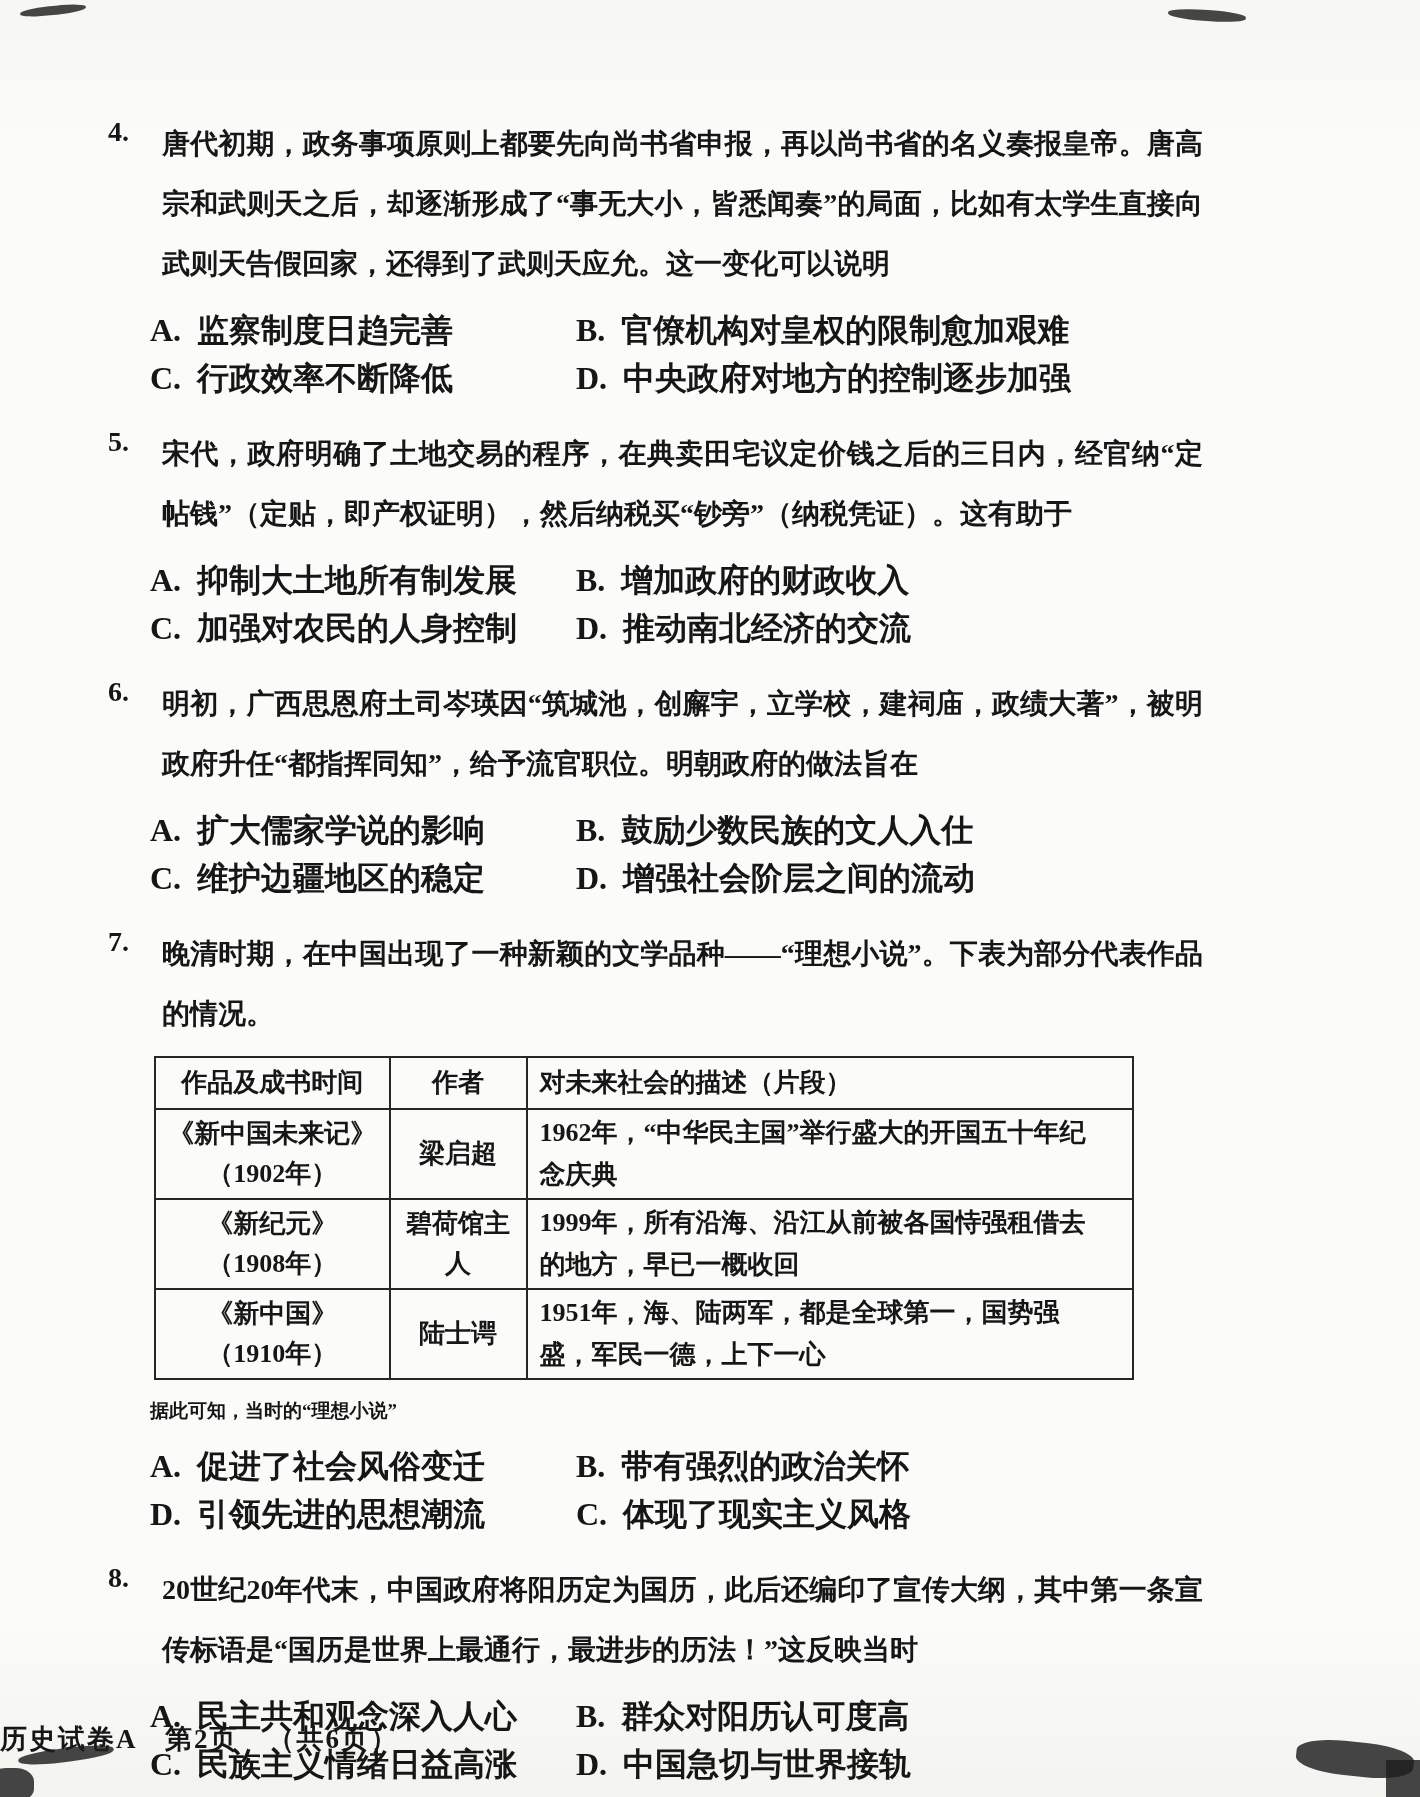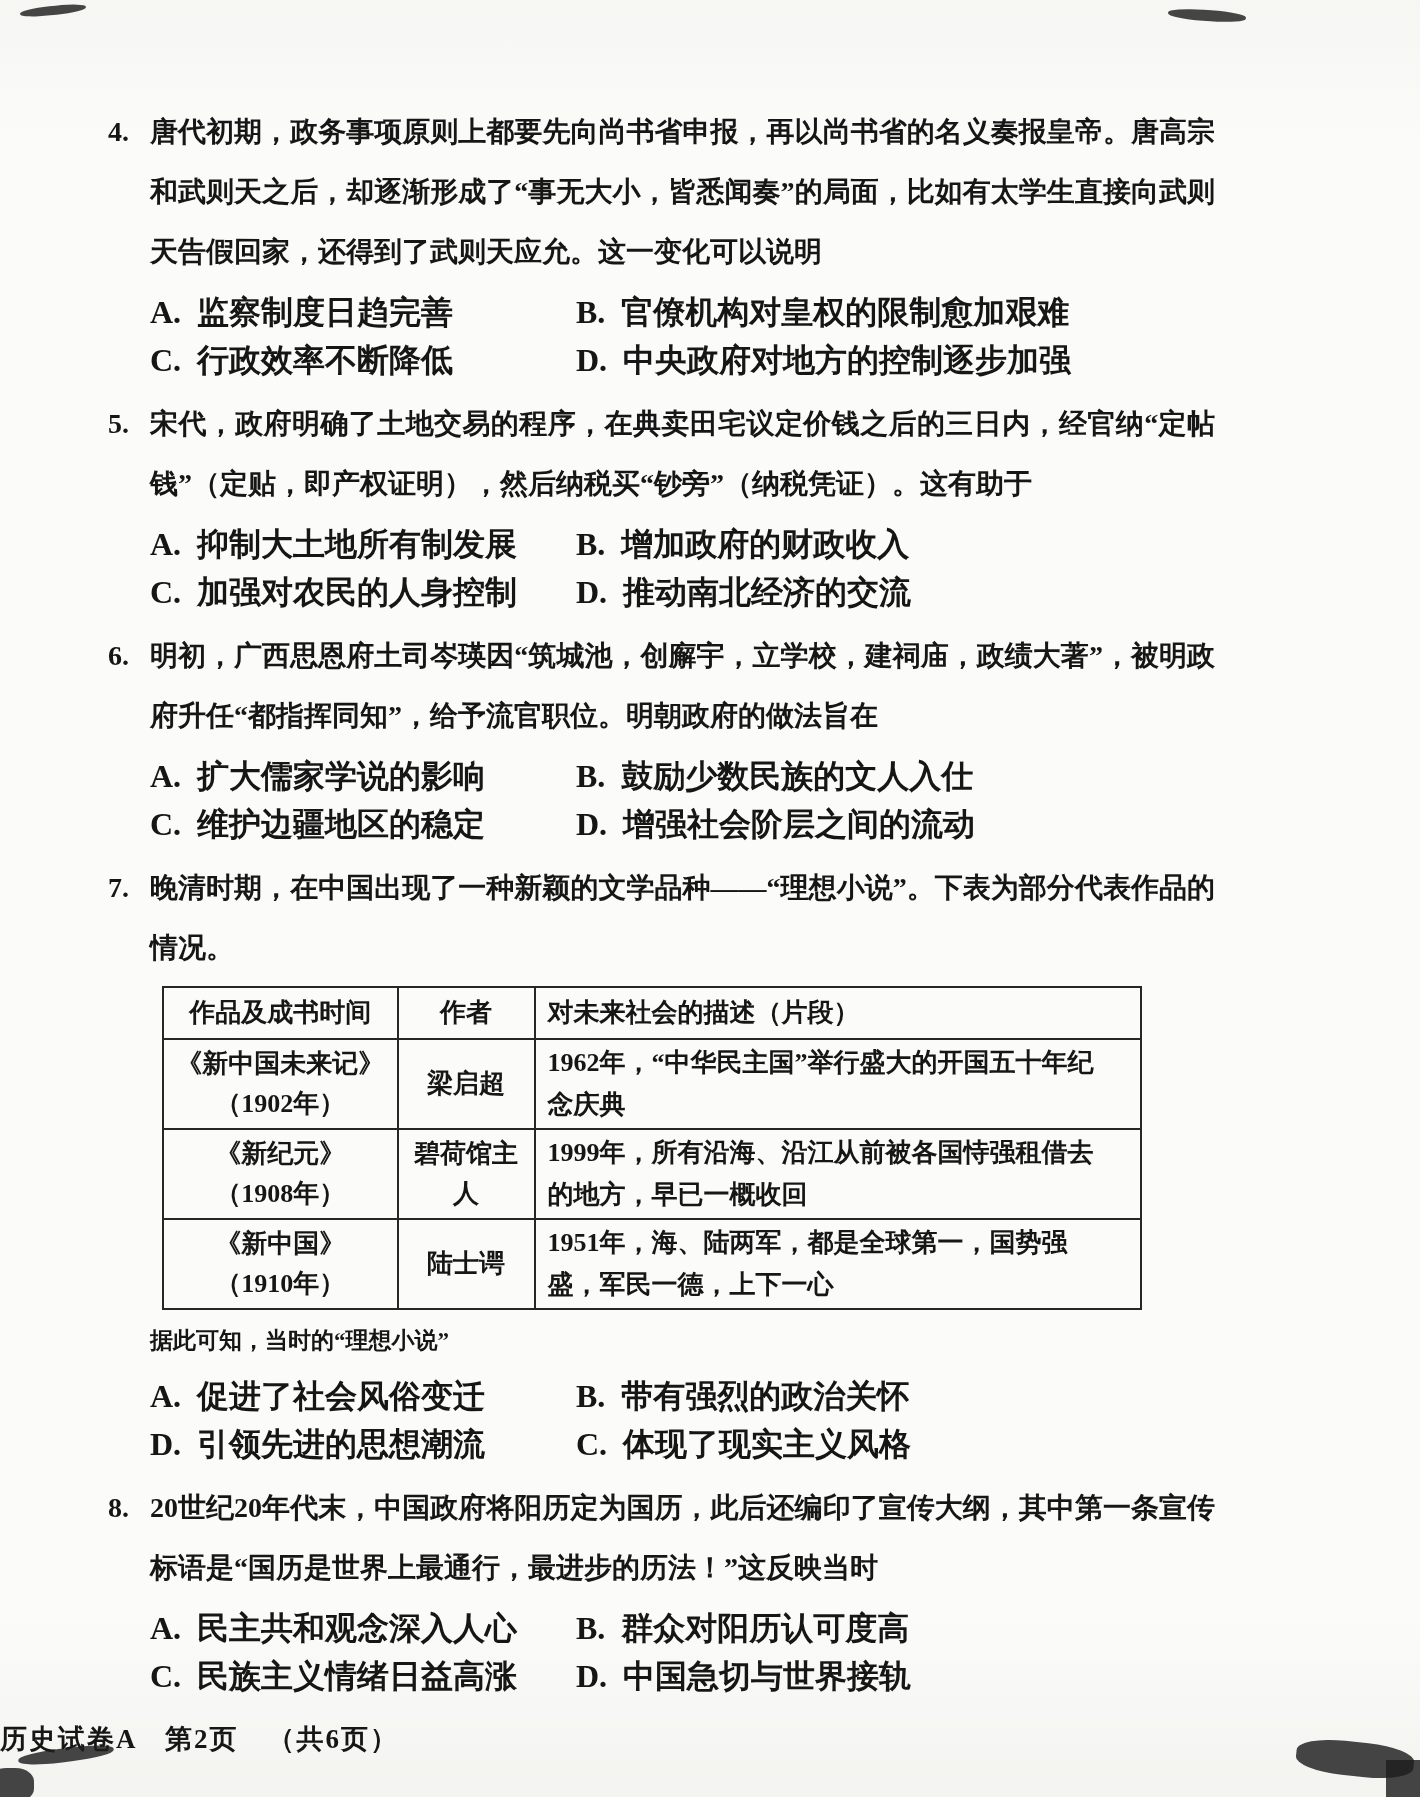--- a/index.html
+++ b/index.html
@@ -28,21 +28,21 @@
   }
   .q-num{
     flex:none;
     width:42px;
     font-size:28px;
     font-weight:600;
     line-height:60px;
   }
   .q-body{flex:1;min-width:0;}
   .q-stem{
-    margin:0;
+    margin:12px;
     font-size:28px;
     font-weight:600;
     line-height:60px;
     text-align:justify;
     text-justify:inter-ideograph;
   }
   .options{
     display:grid;
     grid-template-columns:40% 1fr;
     margin-top:6px;
@@ -50,27 +50,27 @@
   .option{
     font-size:32px;
     font-weight:600;
     line-height:48px;
     white-space:nowrap;
     overflow:hidden;
   }
   .opt-label{margin-right:16px;}
   .post-line{
     margin:2px 0 0 0;
-    font-size:23px;
+    font-size:19px;
     font-weight:600;
     line-height:50px;
   }
   table.novel-table{
     width:92%;
-    margin:8px 0 6px 12px;
+    margin:8px 0 6px 4px;
     border-collapse:collapse;
     border:2.5px solid #262626;
     font-size:26px;
     font-weight:600;
   }
   .novel-table th,.novel-table td{
     border:2px solid #262626;
     padding:2px 8px;
   }
   .novel-table th{

